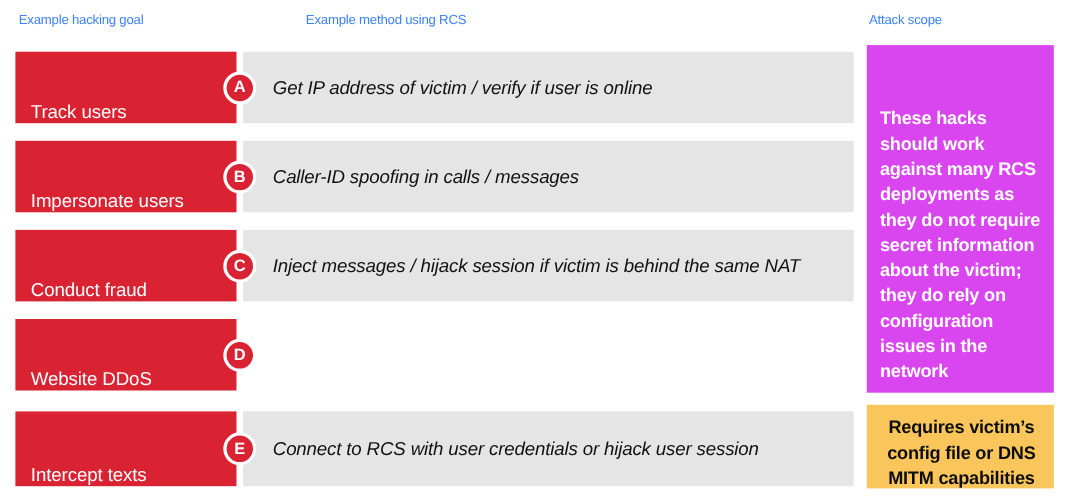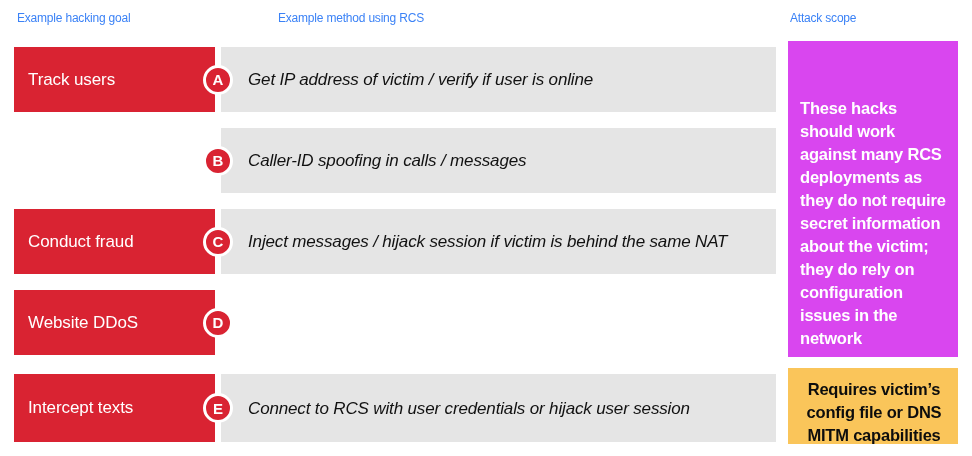--- a/index.html
+++ b/index.html
@@ -44,21 +44,21 @@
   }
 
   .goal-cell {
     position: absolute;
     left: 14px;
     width: 201px;
     top: 0;
     bottom: 0;
     background: #d92332;
     display: flex;
-    align-items: center;
+    align-items: flex-end;
   }
   .goal-label {
     color: #ffffff;
     font-size: 17px;
     line-height: 20px;
     padding-left: 14px;
     letter-spacing: -0.1px;
     white-space: nowrap;
   }
 
@@ -154,20 +154,23 @@
       <div class="row" style="top: 47px; height: 65px;">
         <div class="goal-cell">
           <span class="goal-label">Track users</span>
         </div>
         <div class="method-cell">
           <span class="method-label">Get IP address of victim / verify if user is online</span>
         </div>
         <div class="badge" style="top: 17.5px;">A</div>
       </div>
       <div class="row" style="top: 128px; height: 65px;">
+        <div class="goal-cell">
+          <span class="goal-label">Impersonate users</span>
+        </div>
         <div class="method-cell">
           <span class="method-label">Caller-ID spoofing in calls / messages</span>
         </div>
         <div class="badge" style="top: 17.5px;">B</div>
       </div>
       <div class="row" style="top: 209px; height: 65px; border-radius: 11px;">
         <div class="goal-cell">
           <span class="goal-label">Conduct fraud</span>
         </div>
         <div class="method-cell">

